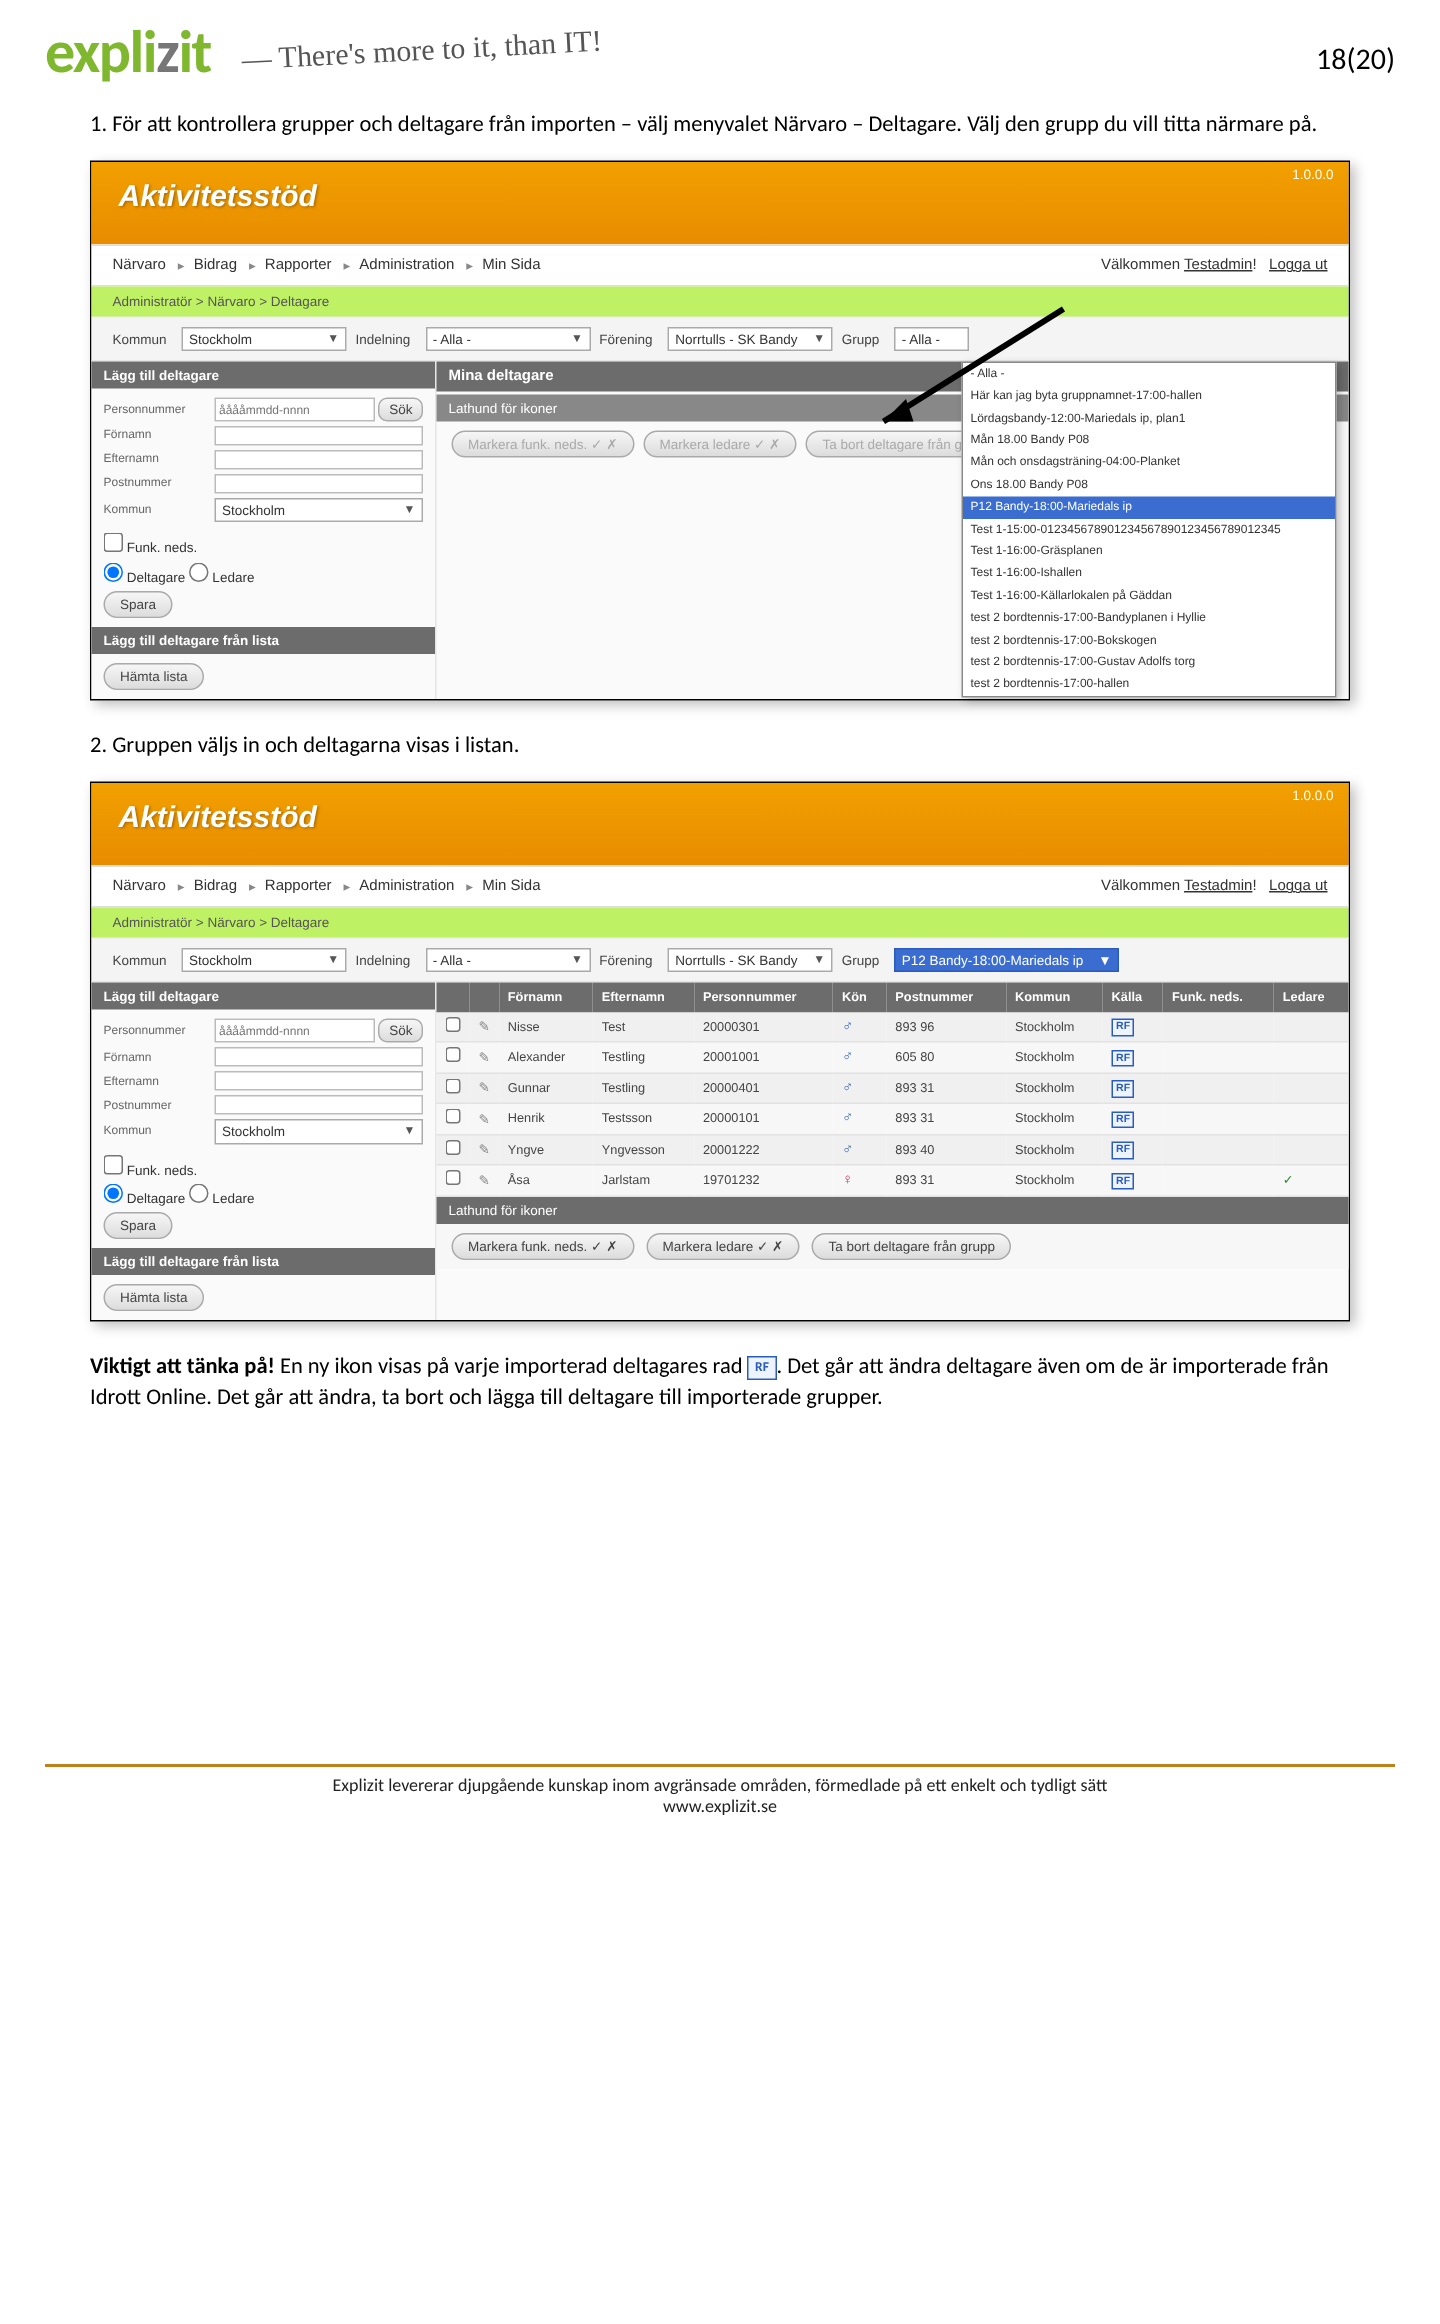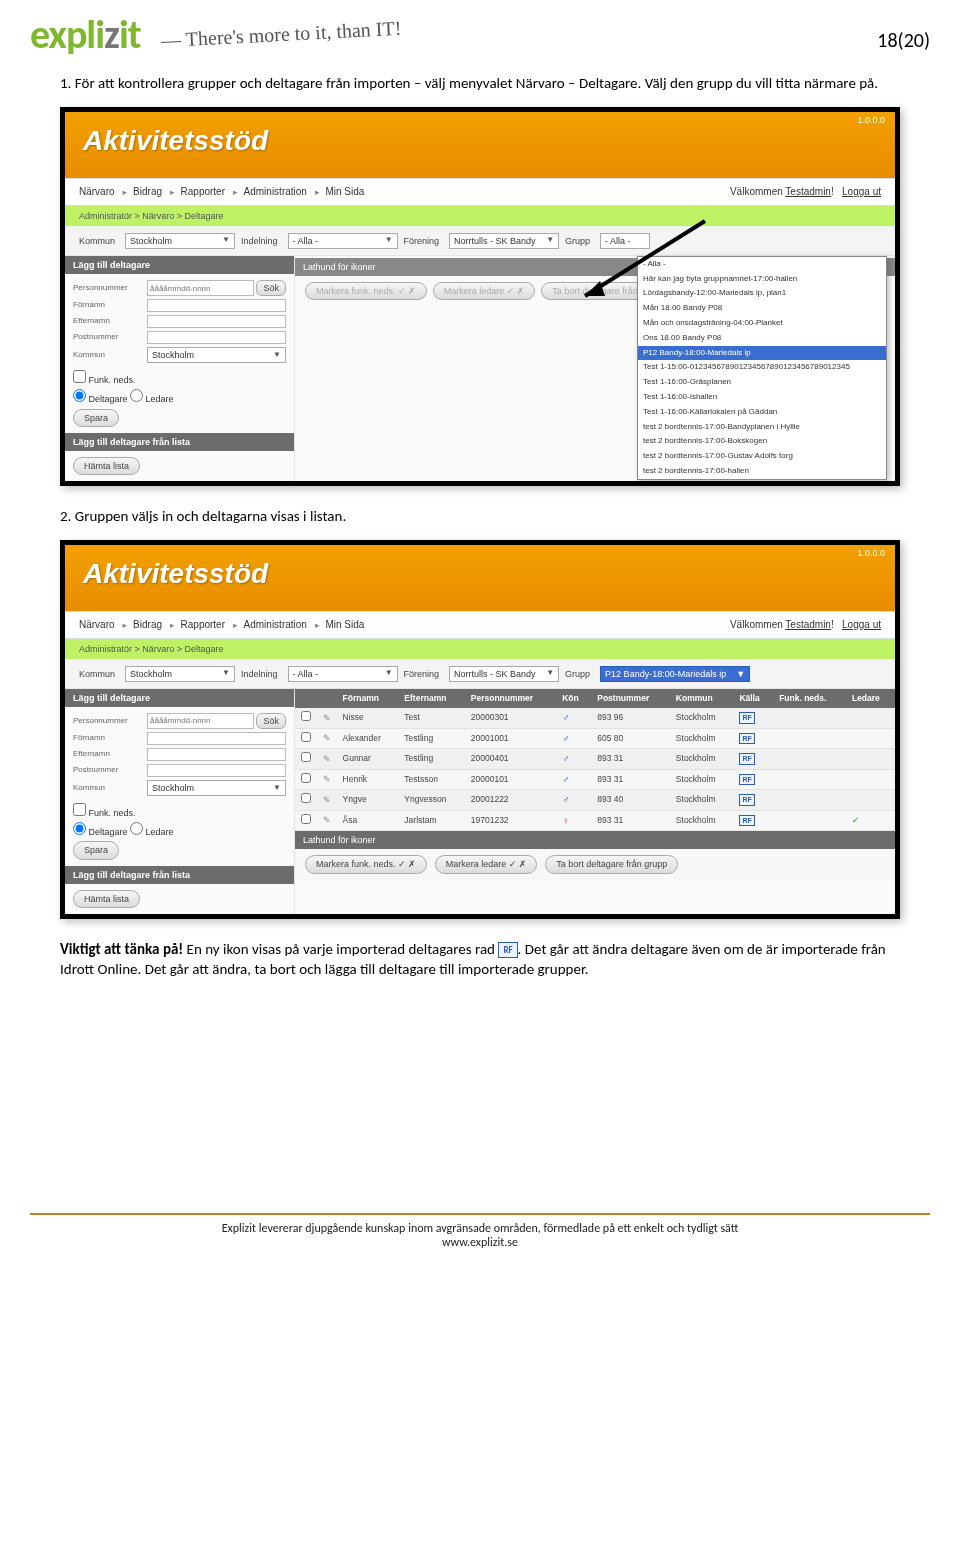--- a/index.html
+++ b/index.html
@@ -47,34 +47,34 @@
     font-size: 22px;
     font-weight: bold;
     margin: 10px 0 6px 0;
   }
   .para { margin: 4px 0 14px 0; }
   .bold { font-weight: bold; }
   .screenshot {
     width: 840px;
     margin: 6px auto 20px auto;
     background: #fff;
-    border: 5px solid #000000;
+    border: 1px solid #000000;
     box-shadow: 3px 3px 8px rgba(0,0,0,0.25);
     font-family: Verdana, Arial, sans-serif;
     font-size: 10px;
     color: #333;
     position: relative;
   }
   .app-header {
     background: linear-gradient(#f2a000, #e88c00);
     padding: 10px 18px 18px 18px;
     color: #fff;
   }
   .app-title {
-    font-size: 28px;
+    font-size: 20px;
     font-weight: bold;
     font-style: italic;
     text-shadow: 1px 1px 2px rgba(0,0,0,0.3);
   }
   .version {
     position: absolute;
     right: 10px;
     top: 2px;
     font-size: 9px;
     color: #ffe;
@@ -359,20 +359,21 @@
           <div class="radio-row">
             <input type="radio" checked="" style=""> <span>Deltagare</span>
             <input type="radio" style=""> <span>Ledare</span>
           </div>
           <div class="radio-row"><span class="btn">Spara</span></div>
         </div>
         <div class="sbhead">Lägg till deltagare från lista</div>
         <div style="padding:6px 8px"><span class="btn">Hämta lista</span></div>
       </div>
       <div class="main">
+        <div class="mhead">Mina deltagare</div>
         <div class="pointer-arrow">
           <svg viewBox="0 0 160 100">
               <line x1="150" y1="5" x2="30" y2="80" stroke="#000" stroke-width="4"></line>
               <polygon points="30,80 45,65 50,80" fill="#000"></polygon>
             </svg>
         </div>
         <div class="dropdown-pop">
           <div class="item">- Alla -</div>
           <div class="item">Här kan jag byta gruppnamnet-17:00-hallen</div>
           <div class="item">Lördagsbandy-12:00-Mariedals ip, plan1</div>

